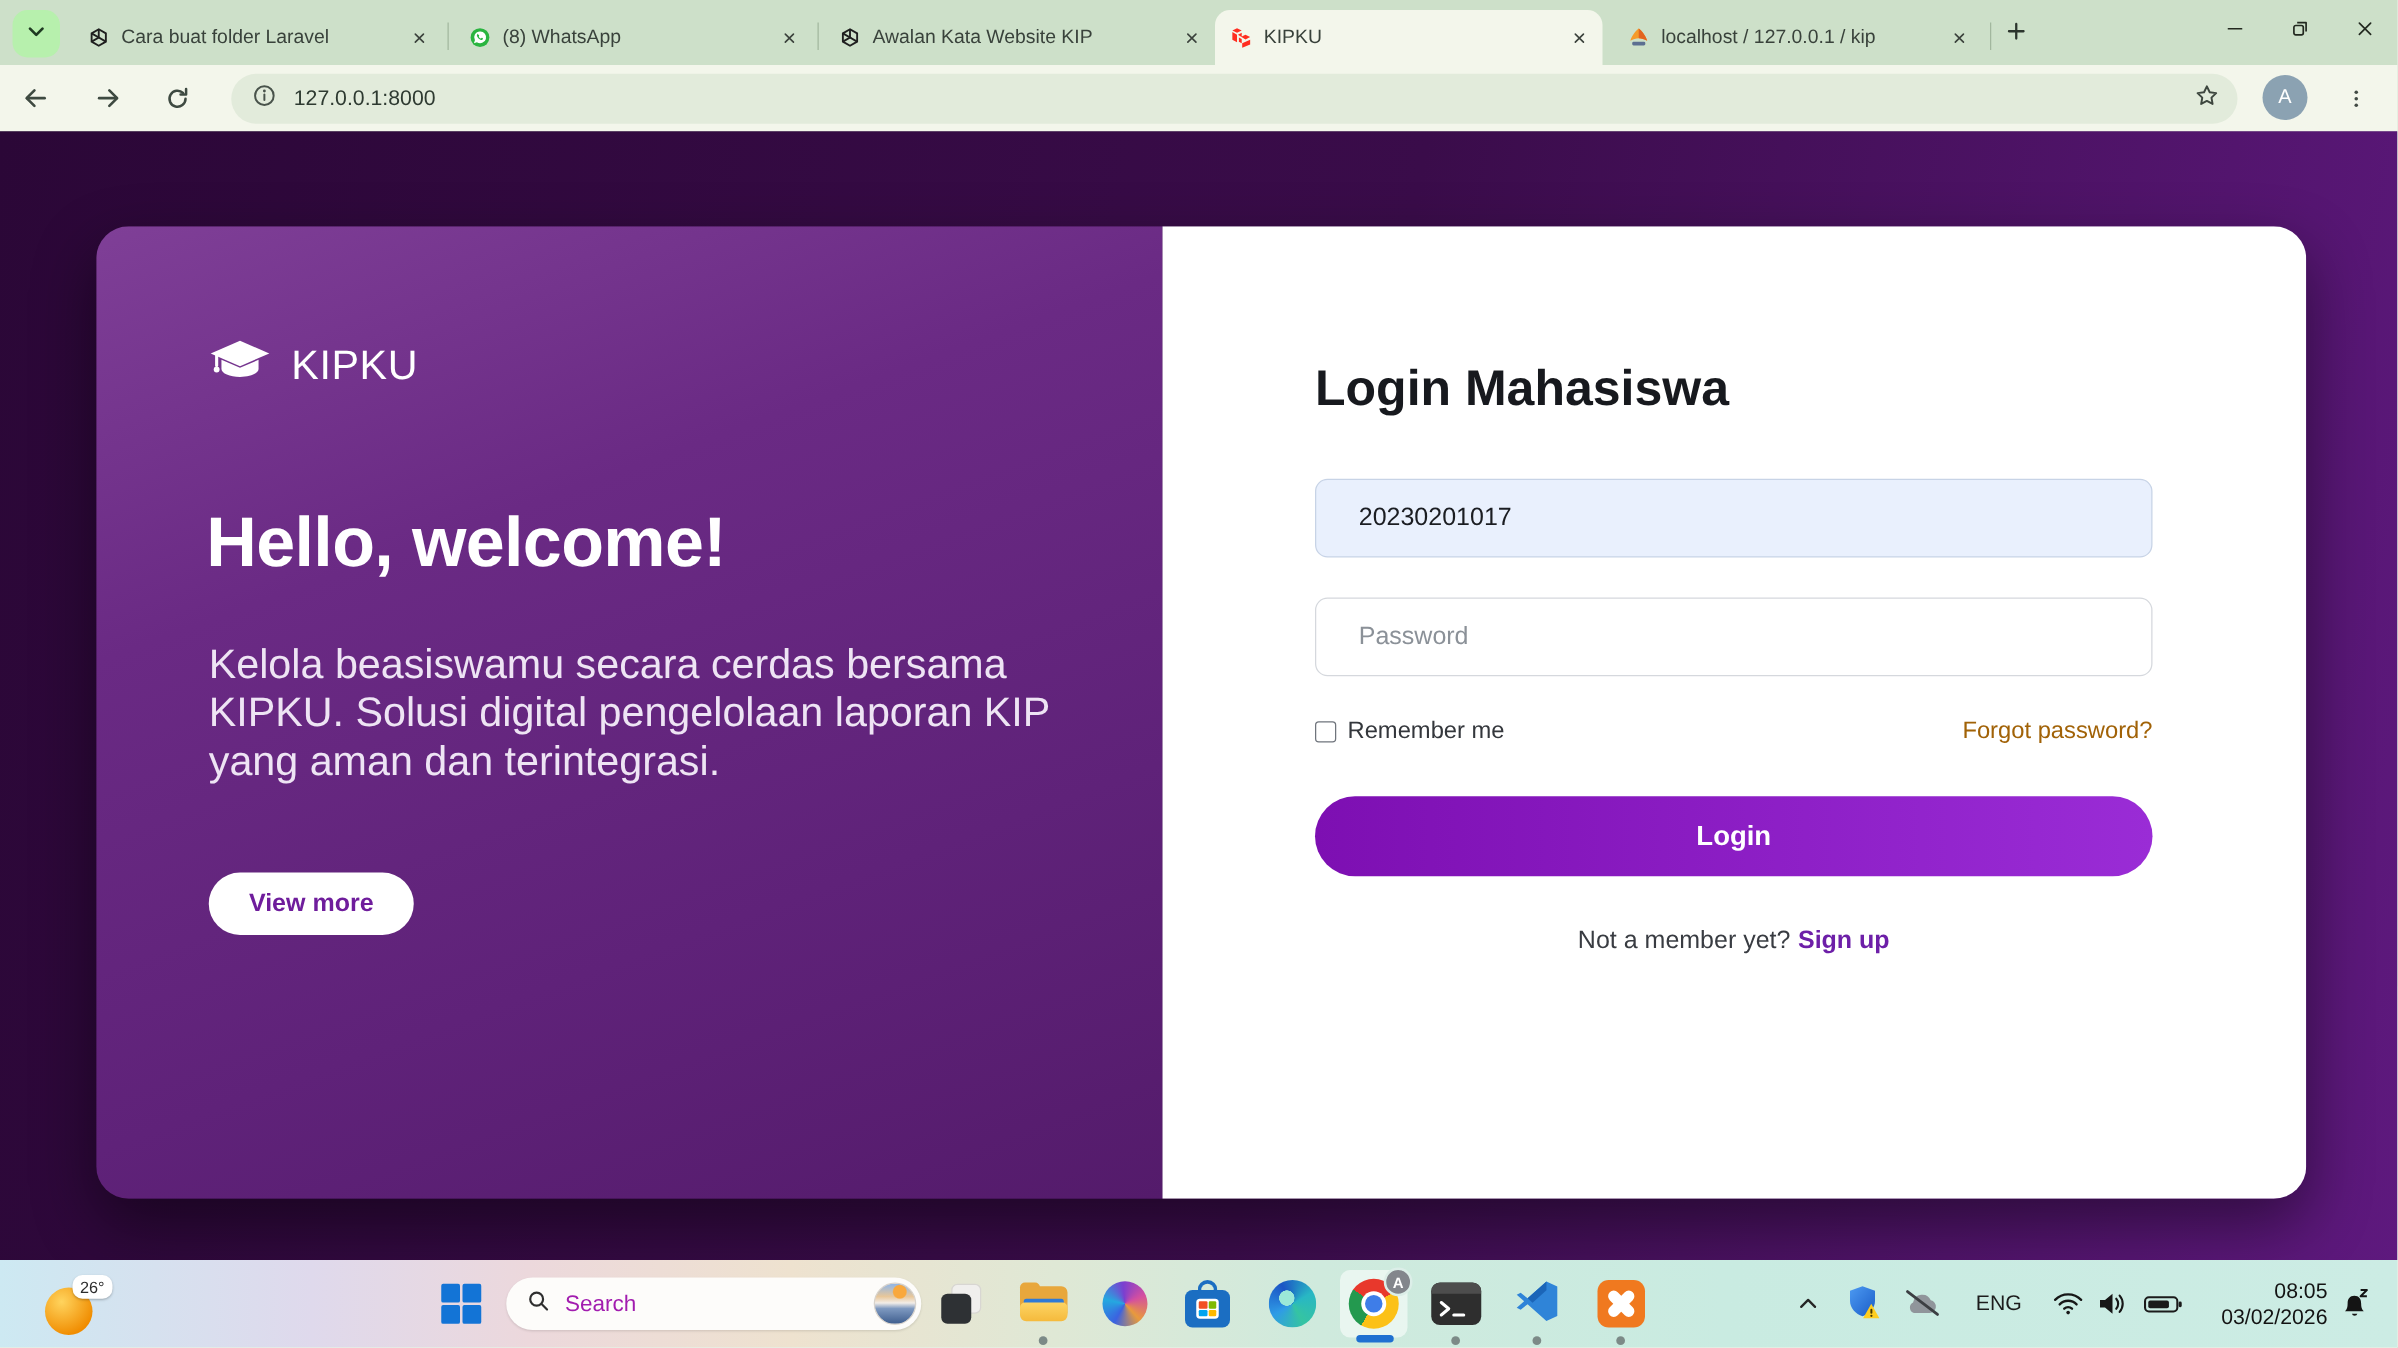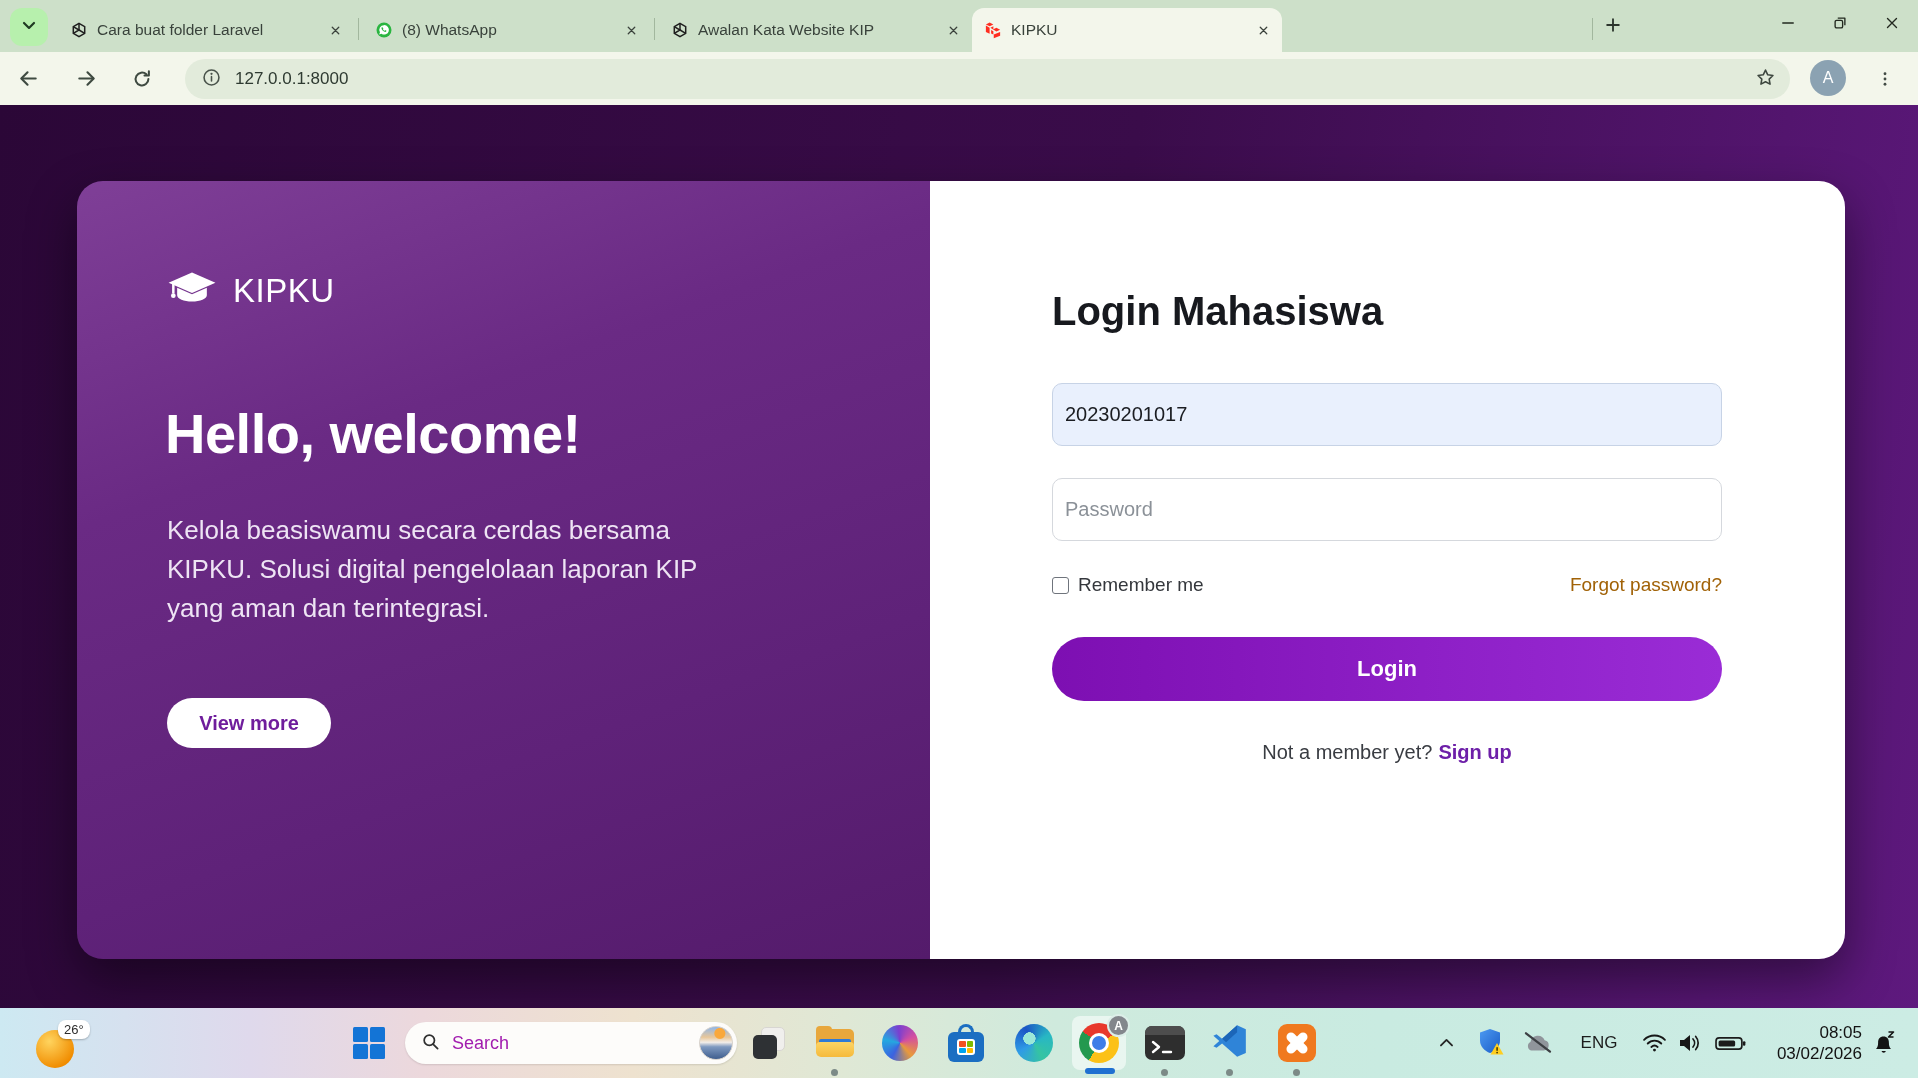--- a/index.html
+++ b/index.html
@@ -28,25 +28,25 @@
   .avatar-btn { position:absolute; left:1810px; top:8px; width:36px; height:36px; border-radius:50%; background:#8ba2b2; color:#fff; font-size:16px; display:flex; align-items:center; justify-content:center; cursor:pointer; }
   .menu-btn { position:absolute; left:1868px; top:10px; width:34px; height:34px; display:flex; align-items:center; justify-content:center; cursor:pointer; }
 
   
   .viewport { position:absolute; left:0; top:105px; width:1918px; height:903px; background:linear-gradient(100deg,#2b0737 0%,#3a0c4a 55%,#5e197e 100%); }
   .card { position:absolute; left:77px; top:76px; width:1768px; height:778px; border-radius:26px; overflow:hidden; display:flex; box-shadow:0 20px 50px rgba(0,0,0,.45); }
   .card-left { width:853px; height:100%; background:linear-gradient(160deg,#7f3f97 0%,#6a2a84 32%,#5f2279 68%,#541b6b 100%); position:relative; }
   .brand { position:absolute; left:90px; top:88px; display:flex; align-items:center; gap:16px; }
   .brand .brand-name { color:#fff; font-size:33px; font-weight:500; letter-spacing:.5px; }
   .hello { position:absolute; left:88px; top:220px; color:#fff; font-size:56px; font-weight:800; letter-spacing:-.5px; }
-  .desc { position:absolute; left:90px; top:330px; color:#eee4f4; font-size:26px; line-height:39px; }
+  .desc { position:absolute; left:90px; top:330px; color:#eee4f4; font-size:33px; line-height:39px; }
   .view-more { position:absolute; left:90px; top:482px; width:164px; height:50px; border-radius:25px; background:#fff; color:#6f1d9c; font-size:20px; font-weight:700; display:flex; align-items:center; justify-content:center; cursor:pointer; border:none;margin-top:35px; }
   .card-right { flex:1; background:#fff; position:relative; }
   .login-title { position:absolute; left:122px; top:108px; font-size:40px; font-weight:800; color:#17191e; }
-  .field { position:absolute; left:122px; width:670px; height:63px; border-radius:10px; font-size:20px; padding:0 12px; font-family:"Liberation Sans",sans-serif; outline:none; }
+  .field { position:absolute; left:122px; width:670px; height:63px; border-radius:10px; font-size:20px; padding:0 34px; font-family:"Liberation Sans",sans-serif; outline:none; }
   .field.nim { top:202px; background:#e9f0fd; border:1px solid #c7d3e6; color:#1b1d22; }
   .field.pwd { top:297px; background:#fff; border:1px solid #d5d8dd; color:#1b1d22; }
   .field.pwd::placeholder { color:#8b9198; }
   .remember-row { position:absolute; left:122px; top:393px; width:670px; display:flex; align-items:center; }
   .cbx { appearance:none; width:17px; height:17px; border:1.5px solid #6f747c; border-radius:3px; background:#fff; margin-right:9px; cursor:pointer; }
   .remember-lbl { font-size:19px; color:#34373c; }
   .forgot-link { margin-left:auto; font-size:19px; color:#a16207; cursor:pointer; text-decoration:none; }
   .login-btn { position:absolute; left:122px; top:456px; width:670px; height:64px; border:none; border-radius:32px; background:linear-gradient(90deg,#7d0fb2 0%,#9a2cd6 100%); color:#fff; font-size:22px; font-weight:700; cursor:pointer; font-family:"Liberation Sans",sans-serif; }
   .signup-row { position:absolute; left:122px; top:560px; width:670px; text-align:center; font-size:20px; color:#393c42; }
   .signup-link { color:#6d1fa8; font-weight:700; cursor:pointer; text-decoration:none; margin-left:6px; }
@@ -166,20 +166,35 @@
           </svg>
       </span>
       <span class="title">KIPKU</span>
       <span class="close">
         <svg width="13" height="13" viewBox="0 0 24 24" stroke="#3b423c" stroke-width="2.4" stroke-linecap="round">
             <path d="M6 6l12 12M18 6L6 18"></path>
           </svg>
       </span>
     </div>
 
+    <div class="tab" style="left:1290px;width:296px;">
+      <span class="favicon">
+        <svg width="18" height="18" viewBox="0 0 24 24">
+            <path d="M3 15.5C5 9 9.5 4.5 12 2.5c2.5 2 7 6.5 9 13-3-1.8-6-2.7-9-2.7s-6 .9-9 2.7z" fill="#f59b2a"></path>
+            <path d="M12 2.5c2.5 2 7 6.5 9 13-3-1.8-6-2.7-9-2.7z" fill="#e2641f"></path>
+            <rect x="5" y="16.5" width="14" height="4" rx="1.5" fill="#5c6f91"></rect>
+          </svg>
+      </span>
+      <span class="title">localhost / 127.0.0.1 / kip</span>
+      <span class="close">
+        <svg width="13" height="13" viewBox="0 0 24 24" stroke="#3b423c" stroke-width="2.4" stroke-linecap="round">
+            <path d="M6 6l12 12M18 6L6 18"></path>
+          </svg>
+      </span>
+    </div>
     <div class="tab-sep" style="left:1592px;"></div>
 
     <div class="newtab-btn">
       <span>
         <svg width="20" height="20" viewBox="0 0 24 24" stroke="#2c352d" stroke-width="2.2" stroke-linecap="round">
             <path d="M12 5v14M5 12h14"></path>
           </svg>
       </span>
     </div>
 

